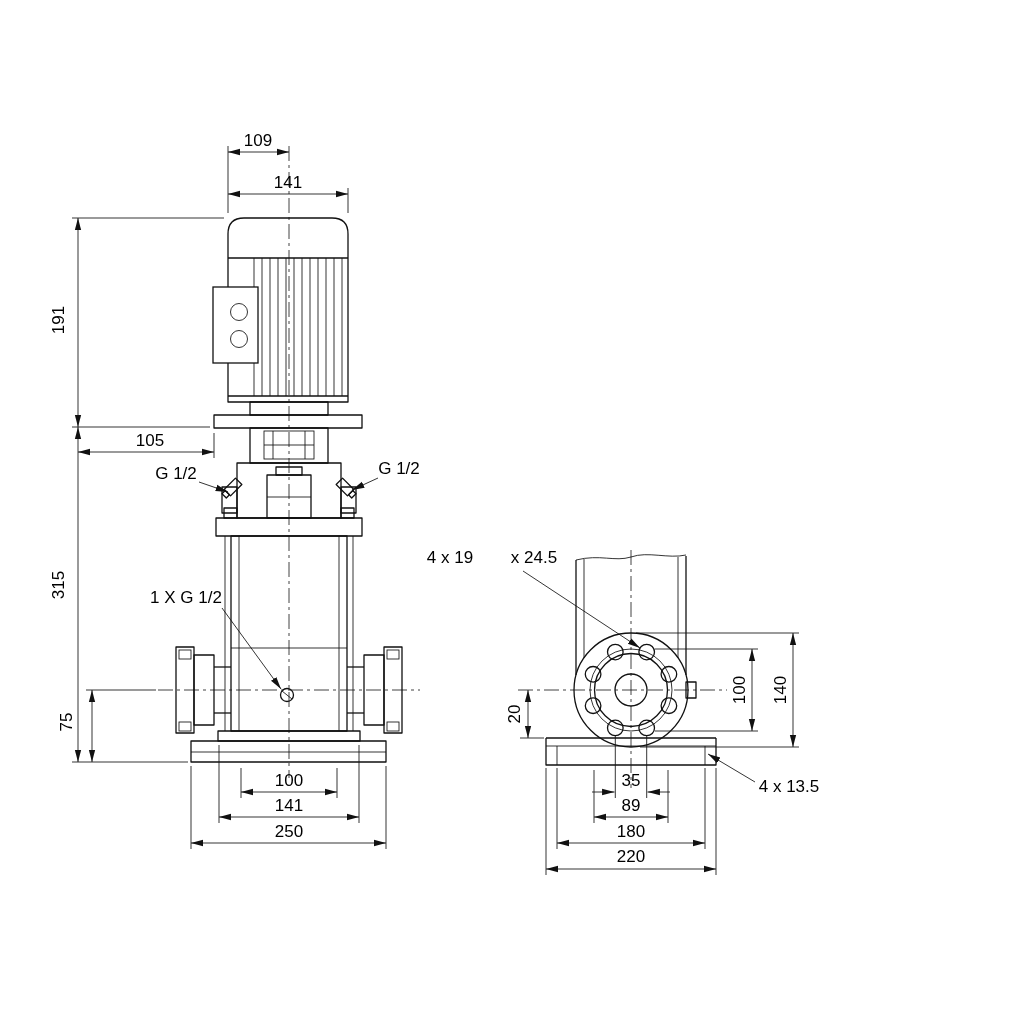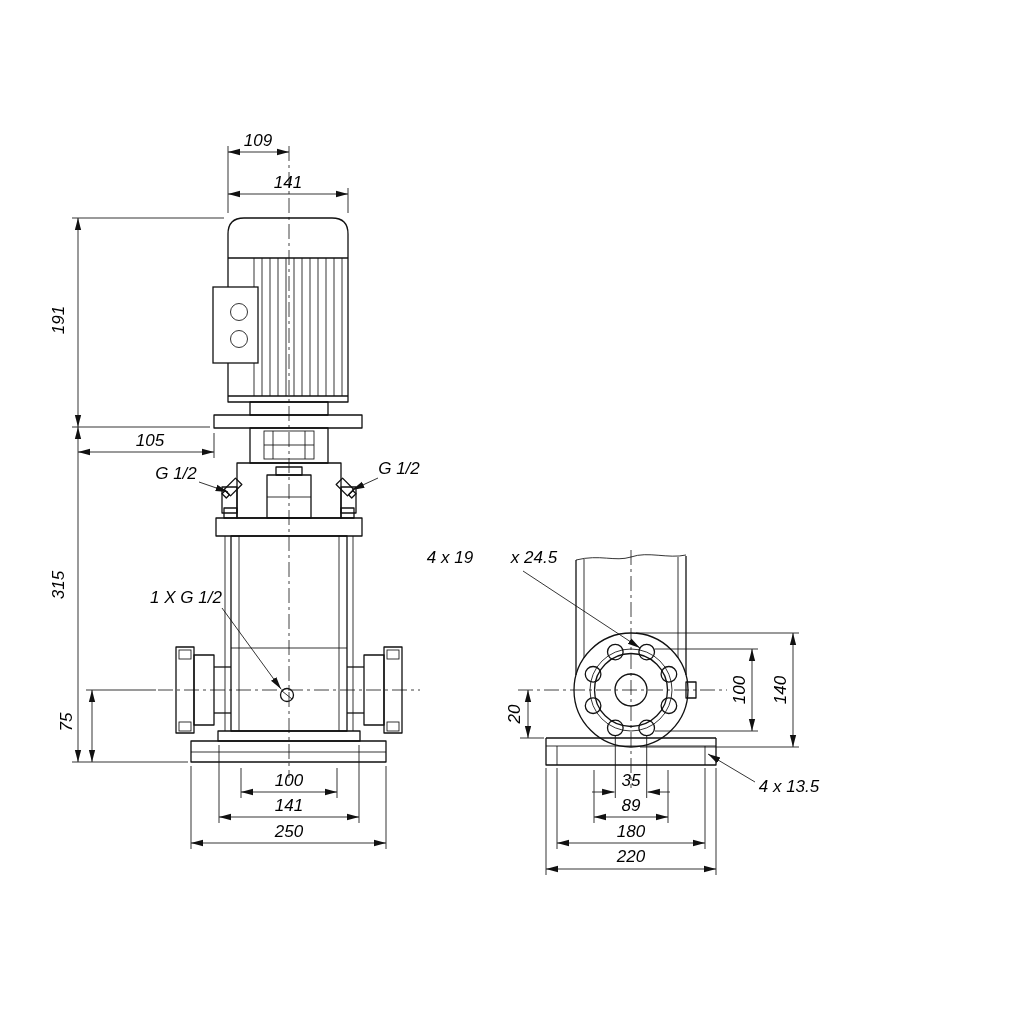--- a/index.html
+++ b/index.html
@@ -1,16 +1,16 @@
 <!DOCTYPE html>
 <html><head>
 <meta charset="utf-8">
 <style>
   html,body{margin:0;padding:0;background:#fff;}
-  .stage{width:1024px;height:914px;position:relative;background:#fff;font-family:"Liberation Sans",sans-serif;overflow:hidden;font-style:italic;}
+  .stage{width:1024px;height:914px;position:relative;background:#fff;font-family:"Liberation Sans",sans-serif;overflow:hidden;}
   svg{position:absolute;left:0;top:0;}
   .outline{stroke:#111;stroke-width:1.3;fill:none;stroke-linejoin:round;stroke-linecap:butt;}
   .thin{stroke:#111;stroke-width:.85;fill:none;}
   .dim{stroke:#111;stroke-width:.85;fill:none;}
   .cl{stroke:#111;stroke-width:.8;fill:none;stroke-dasharray:15 4 3 4;}
   .wf{fill:#fff;stroke:#111;stroke-width:1.3;}
   .arrhead{fill:#111;stroke:none;}
   text{font-family:"Liberation Sans",sans-serif;font-size:17px;fill:#000;}
 </style>
 </head>

